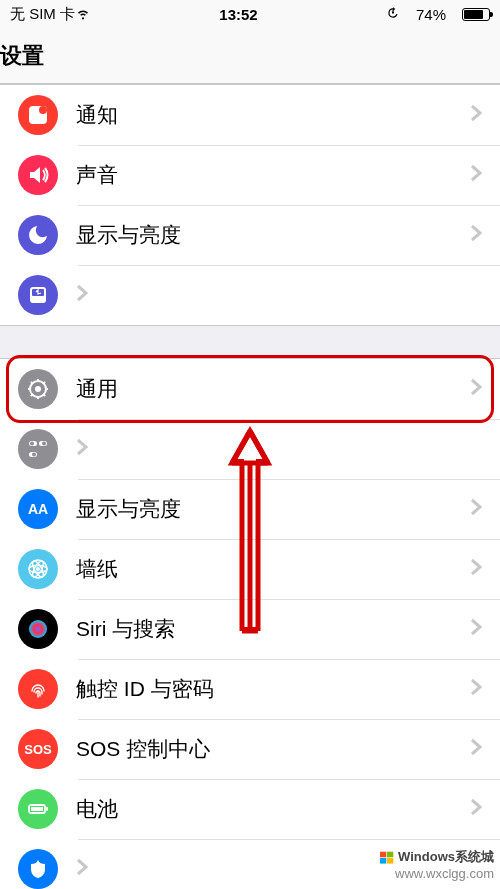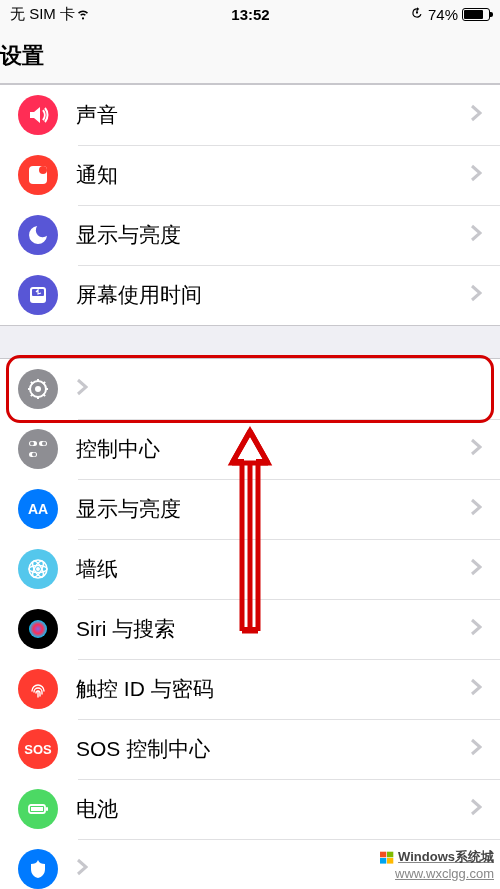--- a/index.html
+++ b/index.html
@@ -15,21 +15,21 @@
     height: 28px;
     background: #f9f9f9;
     display: flex;
     align-items: center;
     justify-content: space-between;
     padding: 0 10px;
     font-size: 15px;
     font-weight: 500;
   }
   .status-left { display: flex; }
-  .status-right { display: flex; align-items: center; gap: 4px; text-align: center; }
+  .status-right { display: flex; align-items: center; gap: 16px; text-align: center; }
   .wifi-icon svg { width: 16px; height: 16px; }
   .battery-outline {
     width: 28px; height: 13px;
     border: 1.5px solid #000;
     border-radius: 3px;
     position: relative;
     display: inline-block;
   }
   .battery-fill { position:absolute; left:1px; top:1px; bottom:1px; width: 74%; background:#000; border-radius:1px;}
   .battery-tip { position:absolute; right:-4px; top:3px; width:2.5px; height:5px; background:#000; border-radius:0 2px 2px 0;}
@@ -83,21 +83,20 @@
   .arrow-annot {
     position:absolute;
     pointer-events:none;
     z-index:5;
   }
   .watermark {
     position:absolute; right:6px; bottom:6px;
     font-size:13px; color:#888; text-align:right;
     line-height:1.3;
     z-index:6;
-    text-decoration:underline;
   }
   .watermark .brand { color:#444; font-weight:600; display:flex; align-items:center; justify-content:flex-end; gap:4px;}
   .watermark .brand .winlogo { width:14px;height:14px; }
 </style>
 </head>
 <body>
 
 <div class="status-bar">
   <div class="status-left">
     <span>无 SIM 卡</span>
@@ -122,85 +121,84 @@
         <span class="battery-tip"></span>
     </span>
   </div>
 </div>
 
 <div class="nav-title">
   <span>设置</span>
 </div>
 
 <div class="group" id="group1">
+    <div class="row" id="row-notifications">
+      <div class="icon-box" style="background:#ff3b30">
+        <svg viewBox="0 0 24 24">
+          <use href="#ic-notifications"></use>
+        </svg>
+      </div>
+      <div class="label">通知</div>
+      <span class="chevron"><svg viewBox="0 0 12 18">
+          <polyline points="2,2 10,9 2,16"></polyline>
+        </svg></span>
+    </div>
     <div class="row" id="row-sounds">
       <div class="icon-box" style="background:#ff2d55">
         <svg viewBox="0 0 24 24">
           <use href="#ic-sounds"></use>
         </svg>
       </div>
       <div class="label">声音</div>
       <span class="chevron"><svg viewBox="0 0 12 18">
           <polyline points="2,2 10,9 2,16"></polyline>
         </svg></span>
     </div>
-    <div class="row" id="row-notifications">
-      <div class="icon-box" style="background:#ff3b30">
-        <svg viewBox="0 0 24 24">
-          <use href="#ic-notifications"></use>
-        </svg>
-      </div>
-      <div class="label">通知</div>
-      <span class="chevron"><svg viewBox="0 0 12 18">
-          <polyline points="2,2 10,9 2,16"></polyline>
-        </svg></span>
-    </div>
     <div class="row" id="row-dnd">
       <div class="icon-box" style="background:#5856d6">
         <svg viewBox="0 0 24 24">
           <use href="#ic-dnd"></use>
         </svg>
       </div>
       <div class="label">显示与亮度</div>
       <span class="chevron"><svg viewBox="0 0 12 18">
           <polyline points="2,2 10,9 2,16"></polyline>
         </svg></span>
     </div>
     <div class="row" id="row-screentime">
       <div class="icon-box" style="background:#5856d6">
         <svg viewBox="0 0 24 24">
           <use href="#ic-screentime"></use>
         </svg>
       </div>
-      <div class="label">屏幕使用时间</div>
       <span class="chevron"><svg viewBox="0 0 12 18">
           <polyline points="2,2 10,9 2,16"></polyline>
         </svg></span>
     </div>
   </div>
 <div class="gap"></div>
 
 <div class="group" id="group2">
     <div class="row" id="row-general">
       <div class="icon-box" style="background:#8e8e93">
         <svg viewBox="0 0 24 24">
           <use href="#ic-general"></use>
         </svg>
       </div>
+      <div class="label">通用</div>
       <span class="chevron"><svg viewBox="0 0 12 18">
           <polyline points="2,2 10,9 2,16"></polyline>
         </svg></span>
     </div>
     <div class="row" id="row-control-center">
       <div class="icon-box" style="background:#8e8e93">
         <svg viewBox="0 0 24 24">
           <use href="#ic-control-center"></use>
         </svg>
       </div>
-      <div class="label">控制中心</div>
       <span class="chevron"><svg viewBox="0 0 12 18">
           <polyline points="2,2 10,9 2,16"></polyline>
         </svg></span>
     </div>
     <div class="row" id="row-display">
       <div class="icon-box" style="background:#007aff">
         <svg viewBox="0 0 24 24">
           <use href="#ic-display"></use>
         </svg>
       </div>

